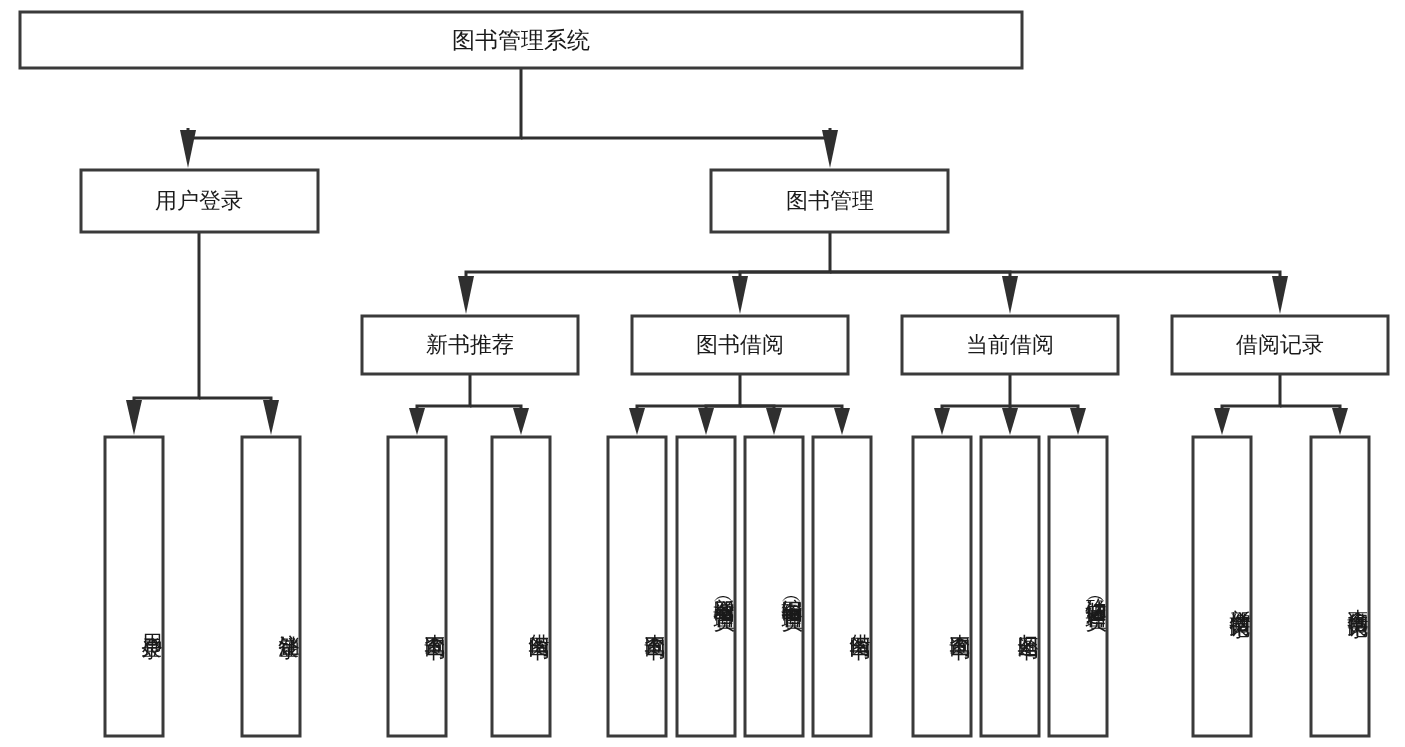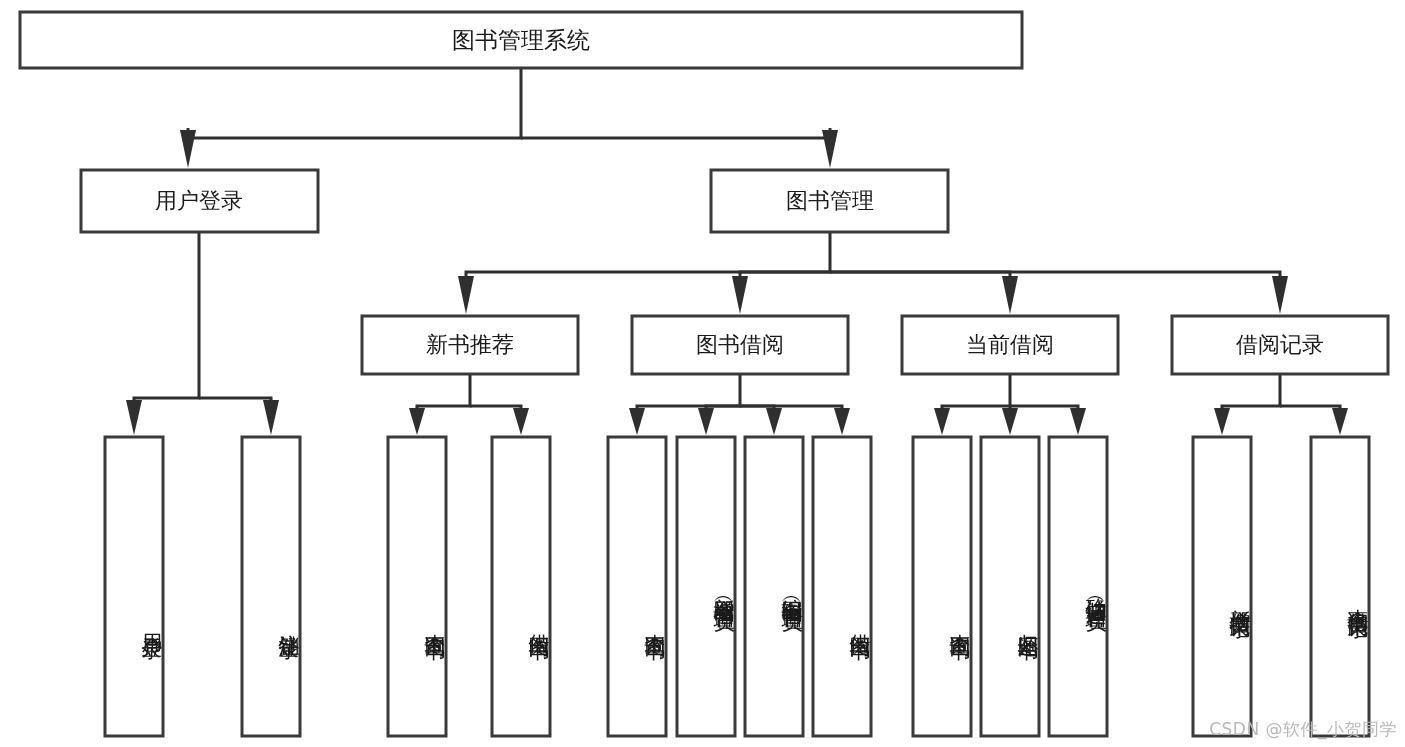--- a/index.html
+++ b/index.html
@@ -212,15 +212,14 @@
   <div class="vlabel" style="left:745px; top:443px; width:58px; height:293px;">编辑图书（管理员）</div>
   <div class="vlabel" style="left:813px; top:505px; width:58px; height:231px;">借阅图书</div>
 
   <div class="vlabel" style="left:913px; top:505px; width:58px; height:231px;">查询图书</div>
   <div class="vlabel" style="left:981px; top:505px; width:58px; height:231px;">归还图书</div>
   <div class="vlabel" style="left:1049px; top:443px; width:58px; height:293px;">确认归还（管理员）</div>
 
   <div class="vlabel" style="left:1193px; top:460px; width:58px; height:276px;">新增借阅记录</div>
   <div class="vlabel" style="left:1311px; top:460px; width:58px; height:276px;">查询借阅记录</div>
 
-  <div class="watermark">CSDN @软件_小贺同学</div>
 
 </div>
 
 </body></html>

